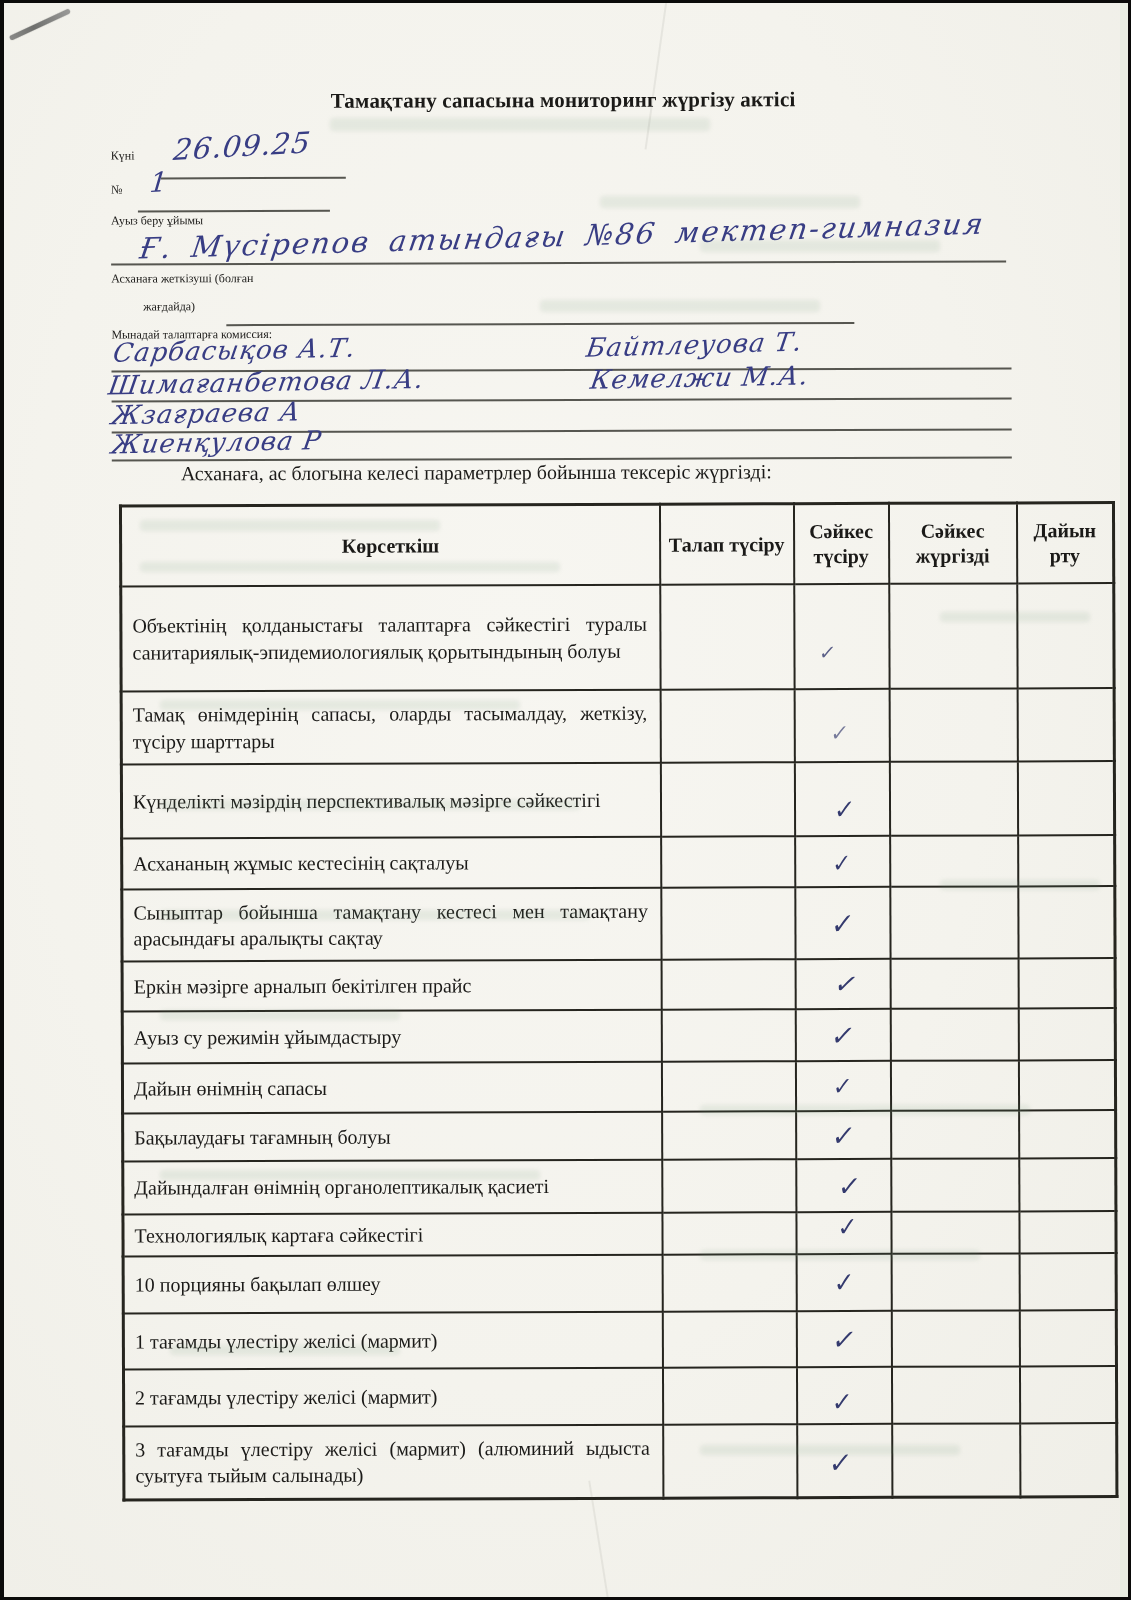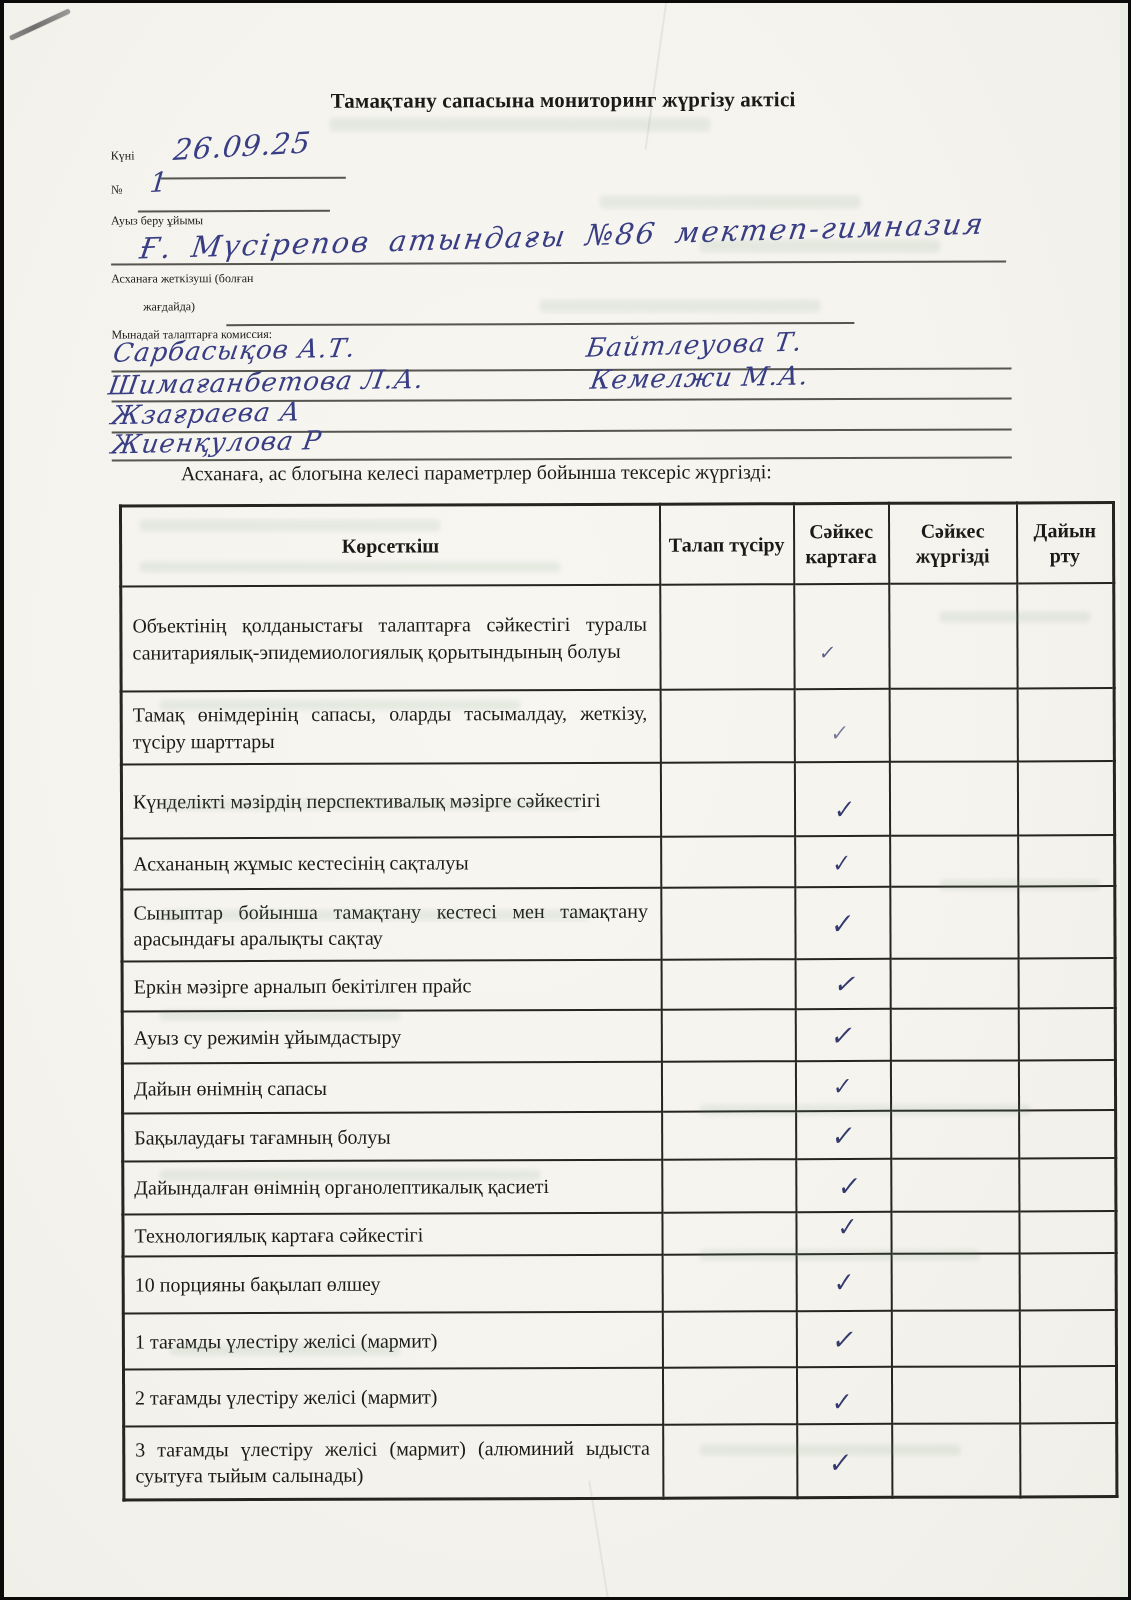--- a/index.html
+++ b/index.html
@@ -142,21 +142,21 @@
         <col style="width:539px">
           <col style="width:134px">
           <col style="width:95px">
           <col style="width:128px">
           <col style="width:97px">
       </colgroup>
       <thead>
         <tr>
           <th>Көрсеткіш</th>
           <th>Талап түсіру</th>
-          <th>Сәйкес картаға</th>
+          <th>Сәйкес түсіру</th>
           <th>Сәйкес жүргізді</th>
           <th>Дайын рту</th>
         </tr>
       </thead>
       <tbody>
         <tr>
           <td class="ind">Объектінің қолданыстағы талаптарға сәйкестігі туралы санитариялық-эпидемиологиялық қорытындының болуы</td>
           <td class="cell"></td>
           <td class="cell"><span class="check">✓</span></td>
           <td class="cell"></td>

